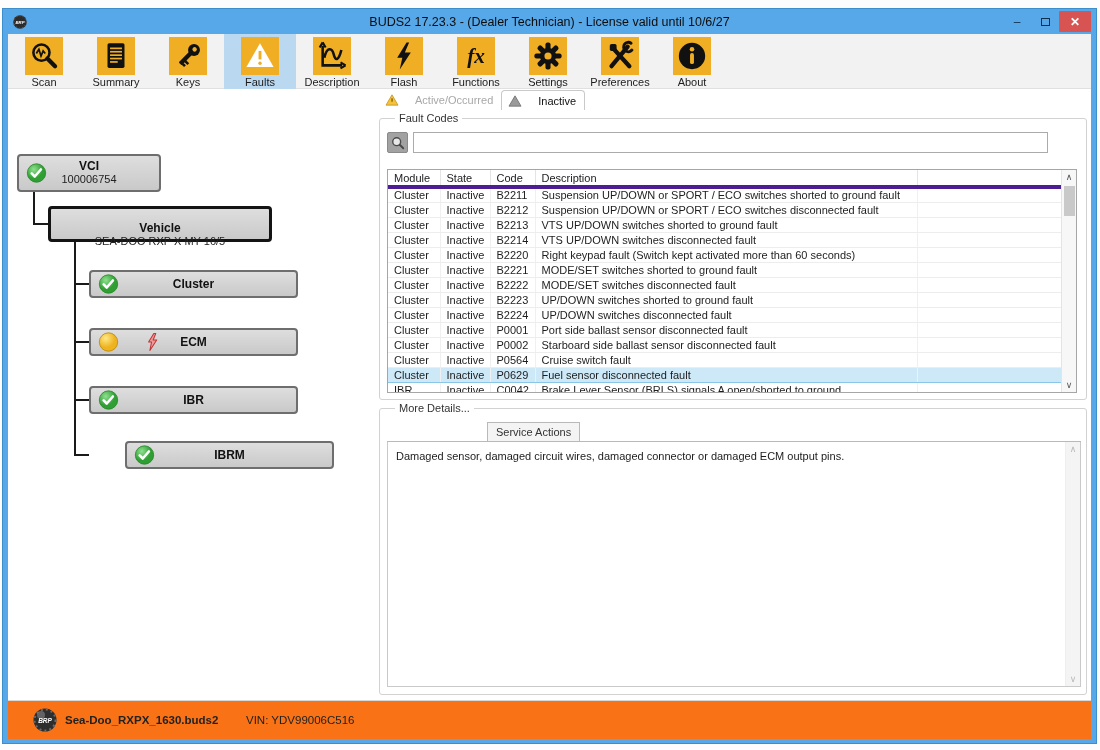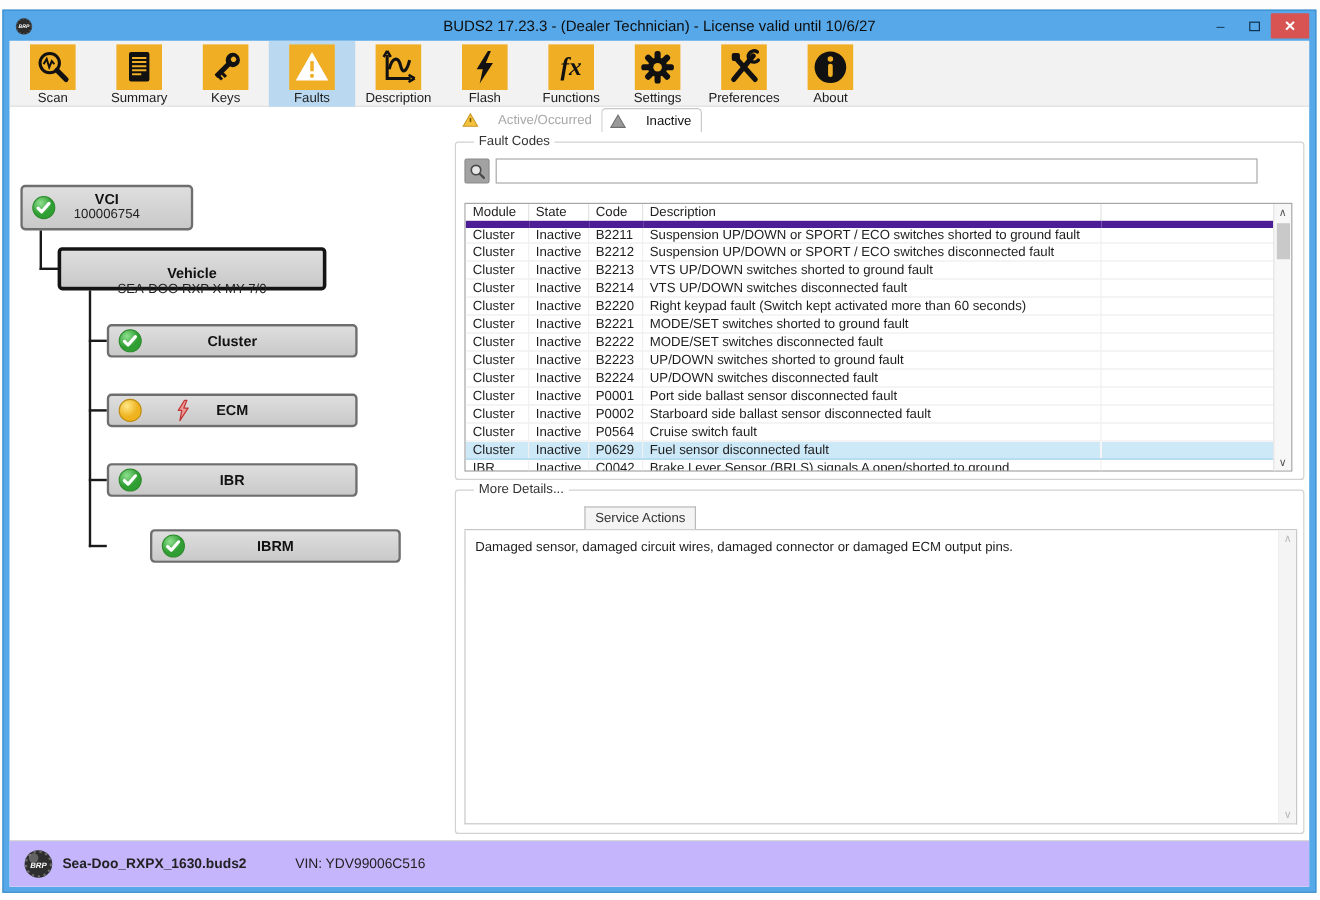--- a/index.html
+++ b/index.html
@@ -54,43 +54,43 @@
 
   .search-btn { position:absolute; left:7px; top:13px; width:21px; height:21px; background:#a2a2a2;
                 border:1px solid #8a8a8a; border-radius:2px; display:flex; align-items:center; justify-content:center; }
   .search-input { position:absolute; left:33px; top:13px; width:635px; height:21px; border:1px solid #ababab;
                   font-size:11px; padding:0 4px; background:#fff; }
 
   .table-wrap { position:absolute; left:7px; top:50px; width:690px; height:224px; border:1px solid #a6a6a6;
                 overflow:hidden; background:#fff; }
   table.fault-table { border-collapse:collapse; table-layout:fixed; width:674px; font-size:11px; color:#1d1d1d; }
   .fault-table th { text-align:left; font-weight:normal; color:#222; height:17px; padding:0 6px;
-                    border-bottom:6px solid #4c1d95; border-right:1px solid #e4e4e4; background:#fff;margin-top:33px; }
+                    border-bottom:4px solid #4c1d95; border-right:1px solid #e4e4e4; background:#fff;margin-top:33px; }
   .fault-table td { height:15px; padding:0 6px; border-bottom:1px solid #ededed; border-right:1px solid #f0f0f0;
                     white-space:nowrap; overflow:hidden; }
   .fault-table tr.selected td { background:#cde8f7; border-top:1px solid #8ac6e8; border-bottom:1px solid #8ac6e8; }
   .col-module{width:52px;} .col-state{width:50px;} .col-code{width:45px;} .col-desc{width:382px;} .col-fill{width:145px;}
 
   .vscroll { position:absolute; top:0; right:0; width:15px; height:100%; background:#f7f7f7; border-left:1px solid #e4e4e4;
              display:flex; flex-direction:column; align-items:center; font-size:9px; color:#555; }
   .vscroll .thumb { width:11px; height:30px; background:#c9c9c9; margin-top:2px; }
   .vscroll .arr { height:14px; display:flex; align-items:center; }
   .vscroll .spacer { flex:1; }
   .vscroll.light { color:#b9b9b9; background:#f4f4f4; border-left:1px solid #eee; }
 
   .det-tabs { position:absolute; left:7px; top:13px; display:flex; font-size:11px; height:20px; width:694px;
               border-bottom:1px solid #b9b9b9; }
   .det-tab { padding:3px 8px; border:1px solid #b9b9b9; border-bottom:none; background:#f4f4f4; color:#333; }
   .det-tab.active { background:#ef4444; border-radius:2px 2px 0 0; position:relative; top:0px; height:21px;margin-top:45px; }
   .det-content { position:absolute; left:7px; top:33px; width:694px; height:245px; border:1px solid #c9c9c9;
                  border-top:none; background:#fff; font-size:11px; color:#1d1d1d; padding:8px 20px 8px 8px; }
 
   
-  .statusbar { position:absolute; left:0; bottom:0; width:100%; height:39px; background:#c4b5fd;
-               border-top:1px solid #d8d8d8; display:flex; align-items:center; }
+  .statusbar { position:absolute; left:0; bottom:0; width:100%; height:39px; background:#f97316;
+               border-top:1px solid #d8d8d8; display:flex; align-items:center;padding-left:13px; }
   .brp-logo { width:26px; height:26px; margin-left:11px; }
   .sb-file { font-size:11.5px; font-weight:bold; color:#222; margin-left:7px; }
   .sb-vin { font-size:11.5px; color:#222; position:absolute; left:238px; }
 </style>
 </head>
 <body>
 
 <svg width="0" height="0" style="position:absolute">
   <defs>
     <radialGradient id="gGreen" cx="35%" cy="30%">
@@ -250,21 +250,21 @@
         <svg class="status-ico" viewBox="0 0 24 24">
           <circle cx="12" cy="12" r="10.5" fill="url(#gGreen)" stroke="#2d8a2d"></circle>
           <path d="M6.5 12.5 l3.5 3.5 7-8" stroke="#fff" stroke-width="3" fill="none" stroke-linecap="round" stroke-linejoin="round"></path>
         </svg>
         <div class="nt">VCI</div>
         <div class="ns">100006754</div>
       </div>
 
       <div class="node node-vehicle">
         <div class="nt">Vehicle</div>
-        <div class="ns">SEA-DOO RXP X MY 7/0</div>
+        <div class="ns">SEA-DOO RXP X MY 16/5</div>
       </div>
 
       <div class="node node-mod" style="top:180px;">
         <svg class="status-ico" viewBox="0 0 24 24">
           <circle cx="12" cy="12" r="10.5" fill="url(#gGreen)" stroke="#2d8a2d"></circle>
           <path d="M6.5 12.5 l3.5 3.5 7-8" stroke="#fff" stroke-width="3" fill="none" stroke-linecap="round" stroke-linejoin="round"></path>
         </svg>
         <span class="nt">Cluster</span>
       </div>
 

